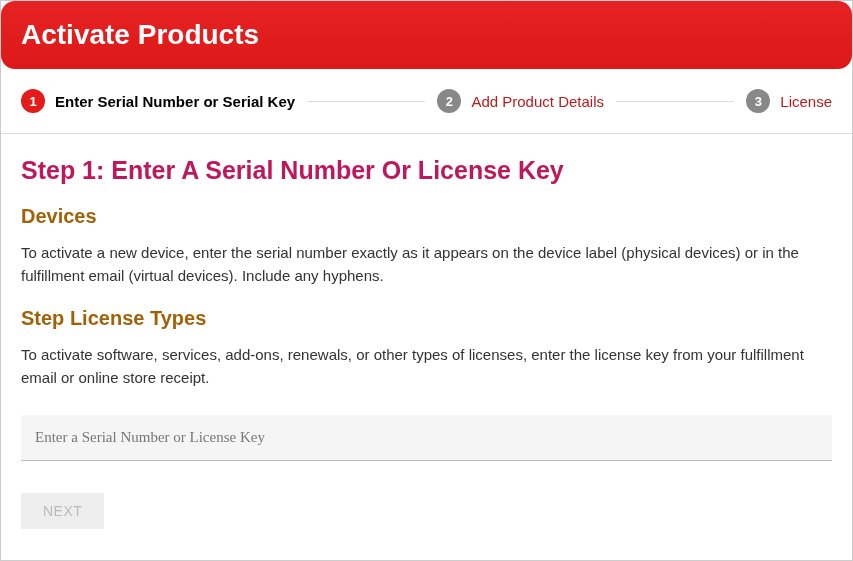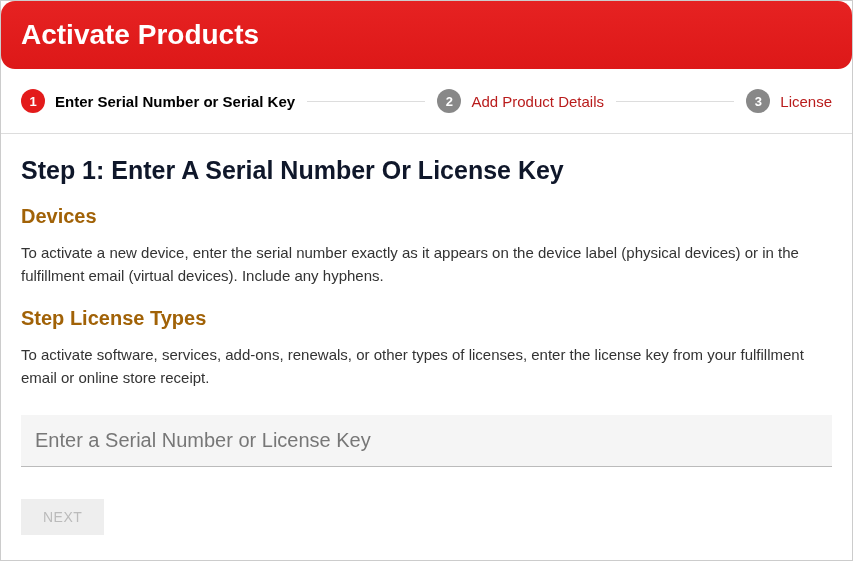--- a/index.html
+++ b/index.html
@@ -72,21 +72,21 @@
       height: 1px;
       background: #ddd;
       margin: 0 12px;
     }
     .content {
       padding: 22px 20px 20px 20px;
     }
     .step-heading {
       font-size: 25px;
       font-weight: bold;
-      color: #0f172a;
+      color: #be185d;
       margin-bottom: 20px;
     }
     .section-heading {
       font-size: 20px;
       font-weight: bold;
       color: #a16207;
       margin-bottom: 14px;
     }
     .section-text {
       font-size: 15px;
@@ -94,26 +94,27 @@
       line-height: 1.5;
       margin-bottom: 20px;
     }
     .input-wrapper {
       margin-top: 26px;
       margin-bottom: 32px;
     }
     .serial-input {
       width: 100%;
       padding: 14px 14px;
-      font-size: 20px;
+      font-size: 15px;
       background: #f5f5f5;
       border: none;
       border-bottom: 1px solid #bbb;
       outline: none;
       color: #333;
+      font-family: Liberation Serif, serif;
     }
     .serial-input::placeholder {
       color: #777;
     }
     .next-button {
       padding: 10px 22px;
       background: #eee;
       border: none;
       color: #bbb;
       font-size: 14px;

